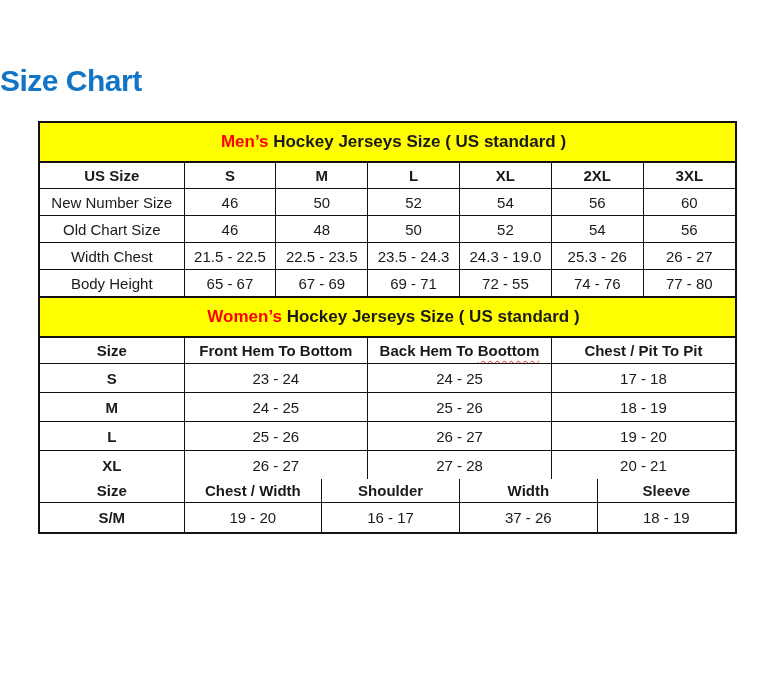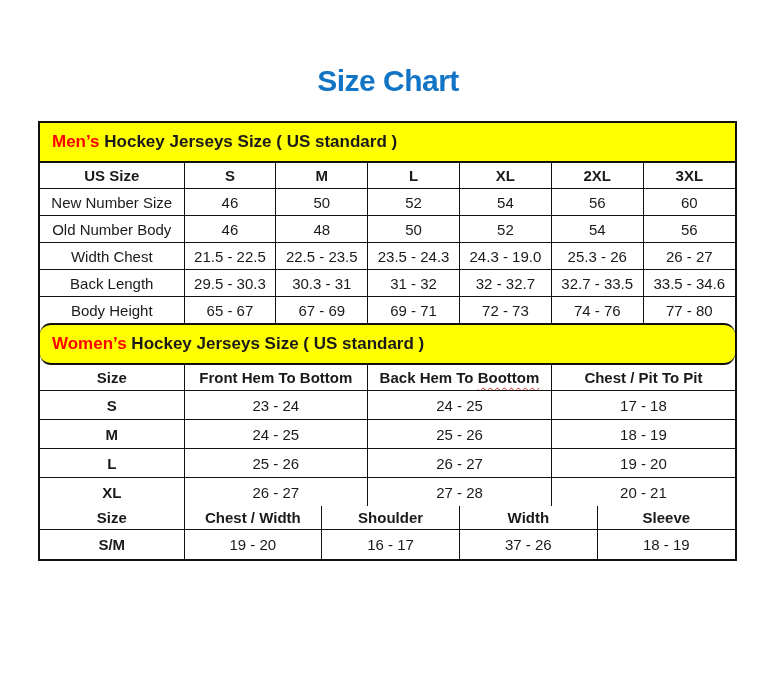--- a/index.html
+++ b/index.html
@@ -11,34 +11,34 @@
     --line:#111;
   }
   html,body{margin:0;padding:0;}
   body{
     width:776px;height:692px;background:#ffffff;overflow:hidden;
     font-family:"Liberation Sans","DejaVu Sans",sans-serif;color:var(--ink);
     position:relative;
   }
   .page-title{
     position:absolute;top:64px;left:0;width:100%;margin:0;
-    text-align:center;font-size:30px;font-weight:bold;
+    font-size:30px;font-weight:bold;
     color:var(--title-blue);letter-spacing:-0.5px;
   }
   .chart{
     position:absolute;left:38px;top:121px;width:695px;
     border:2px solid var(--line);background:#fff;
   }
   .banner{
     height:38px;line-height:38px;background:var(--banner-yellow);
-    text-align:left;font-size:17px;font-weight:bold;
+    text-align:center;font-size:17px;font-weight:bold;
     border-bottom:2px solid var(--line);white-space:pre;padding-left:12px;
   }
   .banner + table{border-top:none;}
-  .banner.mid{border-top:2px solid var(--line);border-radius:11px;}
+  .banner.mid{border-top:2px solid var(--line);}
   .banner-red{color:var(--accent-red);}
   table.grid{
     width:100%;border-collapse:collapse;table-layout:fixed;
   }
   .grid th,.grid td{
     border:1px solid var(--line);
     text-align:center;vertical-align:middle;
     font-size:15px;padding:0;overflow:hidden;white-space:nowrap;
   }
   .grid th{font-weight:bold;}
@@ -94,52 +94,43 @@
       <tr>
         <td>New Number Size</td>
         <td>46</td>
         <td>50</td>
         <td>52</td>
         <td>54</td>
         <td>56</td>
         <td>60</td>
       </tr>
       <tr>
-        <td>Old Number Body</td>
+        <td>Old Chart Size</td>
         <td>46</td>
         <td>48</td>
         <td>50</td>
         <td>52</td>
         <td>54</td>
         <td>56</td>
       </tr>
       <tr>
         <td>Width Chest</td>
         <td>21.5 - 22.5</td>
         <td>22.5 - 23.5</td>
         <td>23.5 - 24.3</td>
         <td>24.3 - 19.0</td>
         <td>25.3 - 26</td>
         <td>26 - 27</td>
       </tr>
       <tr>
-        <td>Back Length</td>
-        <td>29.5 - 30.3</td>
-        <td>30.3 - 31</td>
-        <td>31 - 32</td>
-        <td>32 - 32.7</td>
-        <td>32.7 - 33.5</td>
-        <td>33.5 - 34.6</td>
-      </tr>
-      <tr>
         <td>Body Height</td>
         <td>65 - 67</td>
         <td>67 - 69</td>
         <td>69 - 71</td>
-        <td>72 - 73</td>
+        <td>72 - 55</td>
         <td>74 - 76</td>
         <td>77 - 80</td>
       </tr>
     </tbody>
   </table>
 
   <div class="banner mid"><span class="banner-red">Women’s</span><span> Hockey Jerseys Size ( US standard )</span></div>
 
   <table class="grid womens">
     <colgroup>

